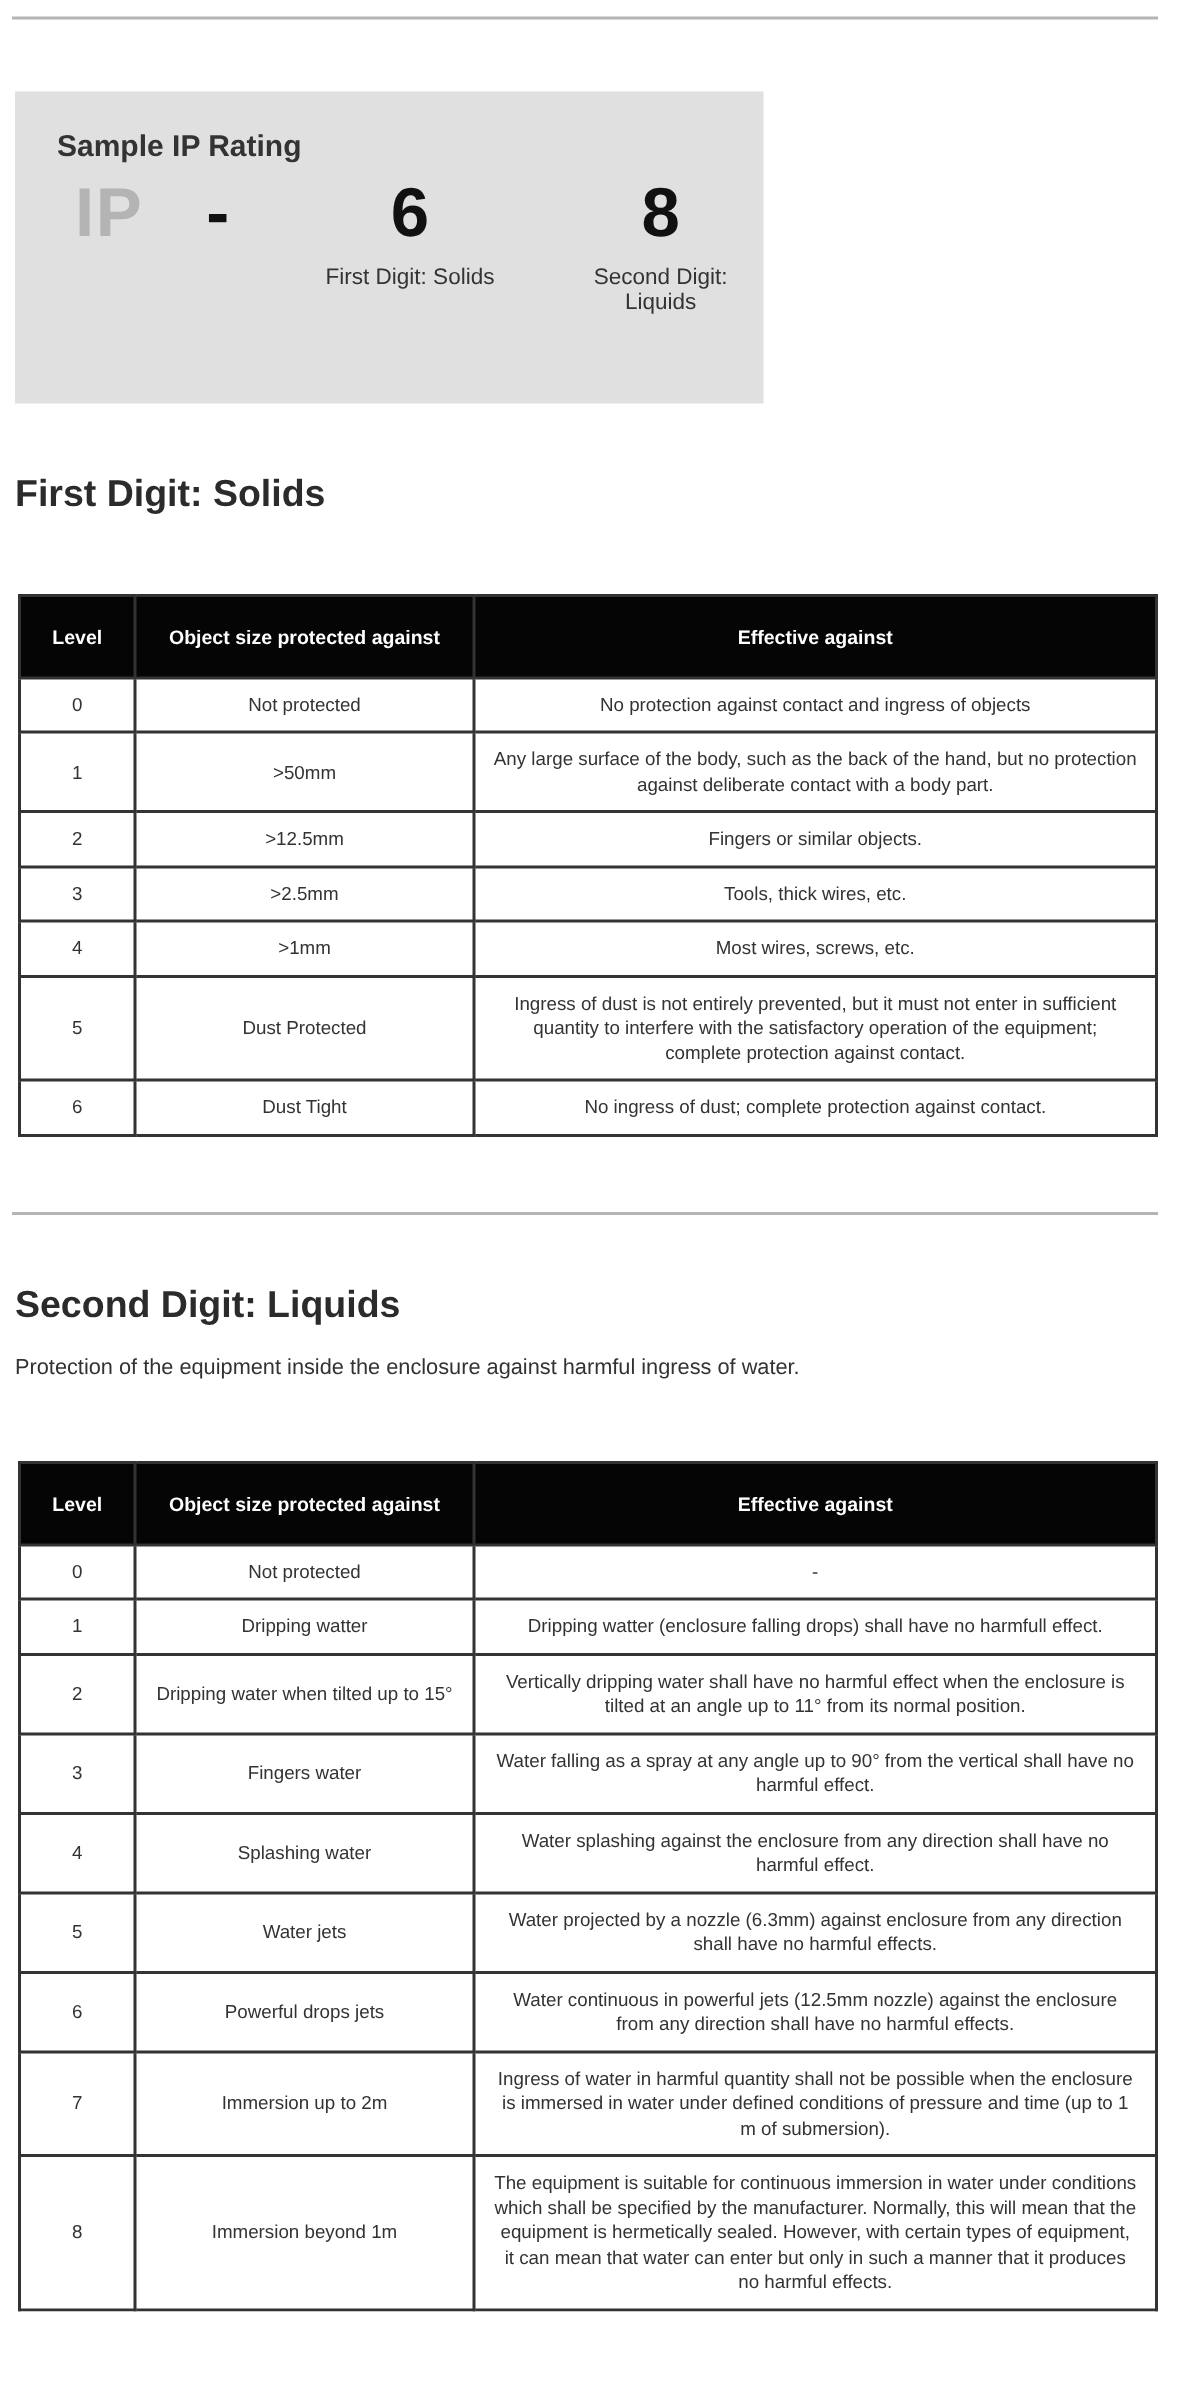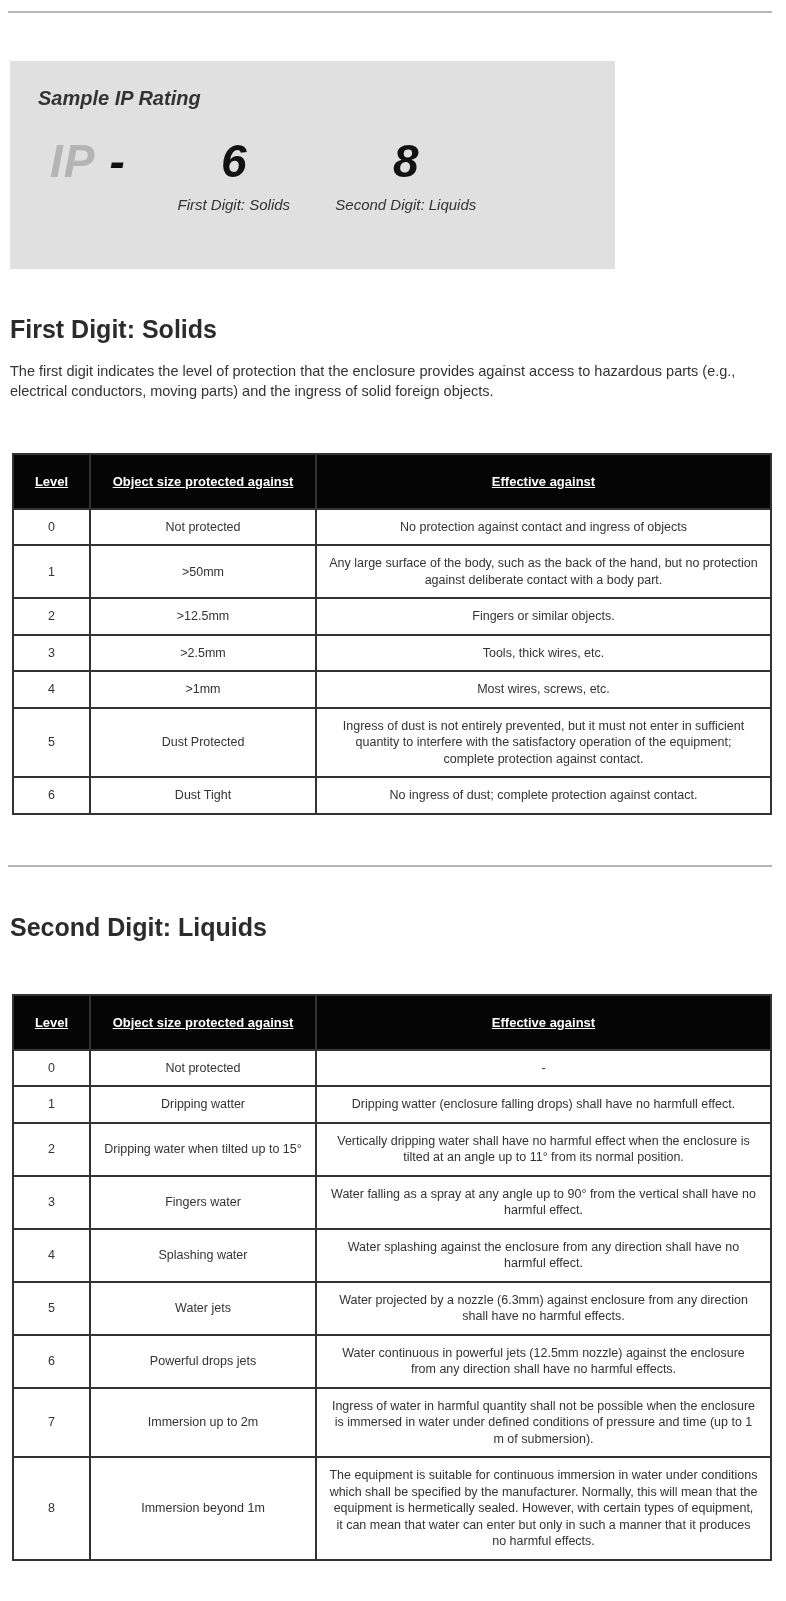--- a/index.html
+++ b/index.html
@@ -17,37 +17,37 @@
     height: 2px;
     background: #b5b5b5;
     margin: 0 14px 0 8px;
   }
   .rule-top { margin-top: 11px; }
   .rule-mid { margin-top: 50px; }
 
   
   .sample-panel {
     margin: 48px 0 0 10px;
-    width: 605px;
+    width: 499px;
     height: 208px;
     background: #e0e0e0;
     box-sizing: border-box;
     padding: 26px 0 0 28px;
-    font-style: italic;
   }
   .sample-title {
     font-size: 20px;
     font-weight: bold;
     color: #333333;
   }
   .ip-row {
     display: flex;
     align-items: flex-start;
-    margin-top: 28px;
+    margin-top: 8px;
     padding-left: 12px;
+    gap: 28px;
   }
   .ip-prefix {
     font-size: 46px;
     font-weight: bold;
     color: #b4b4b4;
     line-height: 1;
     letter-spacing: 1px;
   }
   .ip-dash {
     font-size: 46px;
@@ -98,21 +98,20 @@
   table.ip-table td {
     border: 2px solid #333333;
   }
   table.ip-table th {
     background: #050505;
     color: #ffffff;
     font-size: 13px;
     font-weight: bold;
     padding: 19px 8px;
     text-align: center;
-    text-decoration: underline;
   }
   table.ip-table td {
     font-size: 12.5px;
     color: #333333;
     text-align: center;
     padding: 9px 12px;
     line-height: 1.32;
   }
   .col-level { width: 77px; }
   .col-size  { width: 226px; }
@@ -135,21 +134,20 @@
         <div class="digit-label">First Digit: Solids</div>
       </div>
       <div class="digit-group second">
         <div class="digit">8</div>
         <div class="digit-label">Second Digit: Liquids</div>
       </div>
     </div>
   </div>
 
   <h2 class="section-heading">First Digit: Solids</h2>
-  <p class="section-desc">The first digit indicates the level of protection that the enclosure provides against access to hazardous parts (e.g., electrical conductors, moving parts) and the ingress of solid foreign objects.</p>
 
   <table class="ip-table">
     <colgroup>
       <col class="col-level">
         <col class="col-size">
         <col class="col-eff">
     </colgroup>
     <thead>
       <tr>
         <th>Level</th>
@@ -192,20 +190,21 @@
         <td>6</td>
         <td>Dust Tight</td>
         <td>No ingress of dust; complete protection against contact.</td>
       </tr>
     </tbody>
   </table>
 
   <div class="rule rule-mid"></div>
 
   <h2 class="section-heading">Second Digit: Liquids</h2>
+  <p class="section-desc">Protection of the equipment inside the enclosure against harmful ingress of water.</p>
 
   <table class="ip-table">
     <colgroup>
       <col class="col-level">
         <col class="col-size">
         <col class="col-eff">
     </colgroup>
     <thead>
       <tr>
         <th>Level</th>

